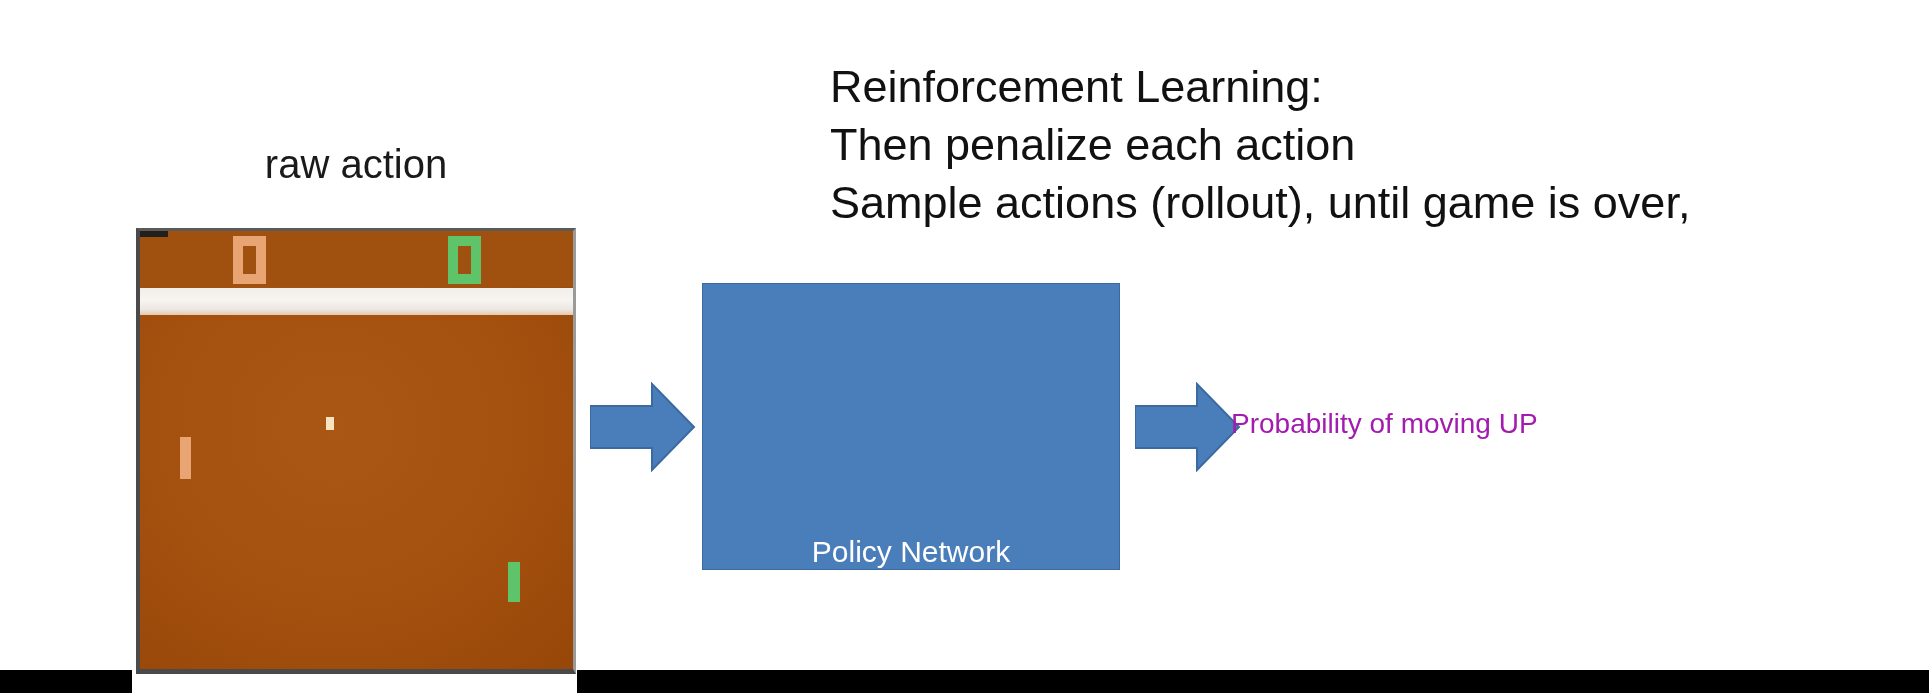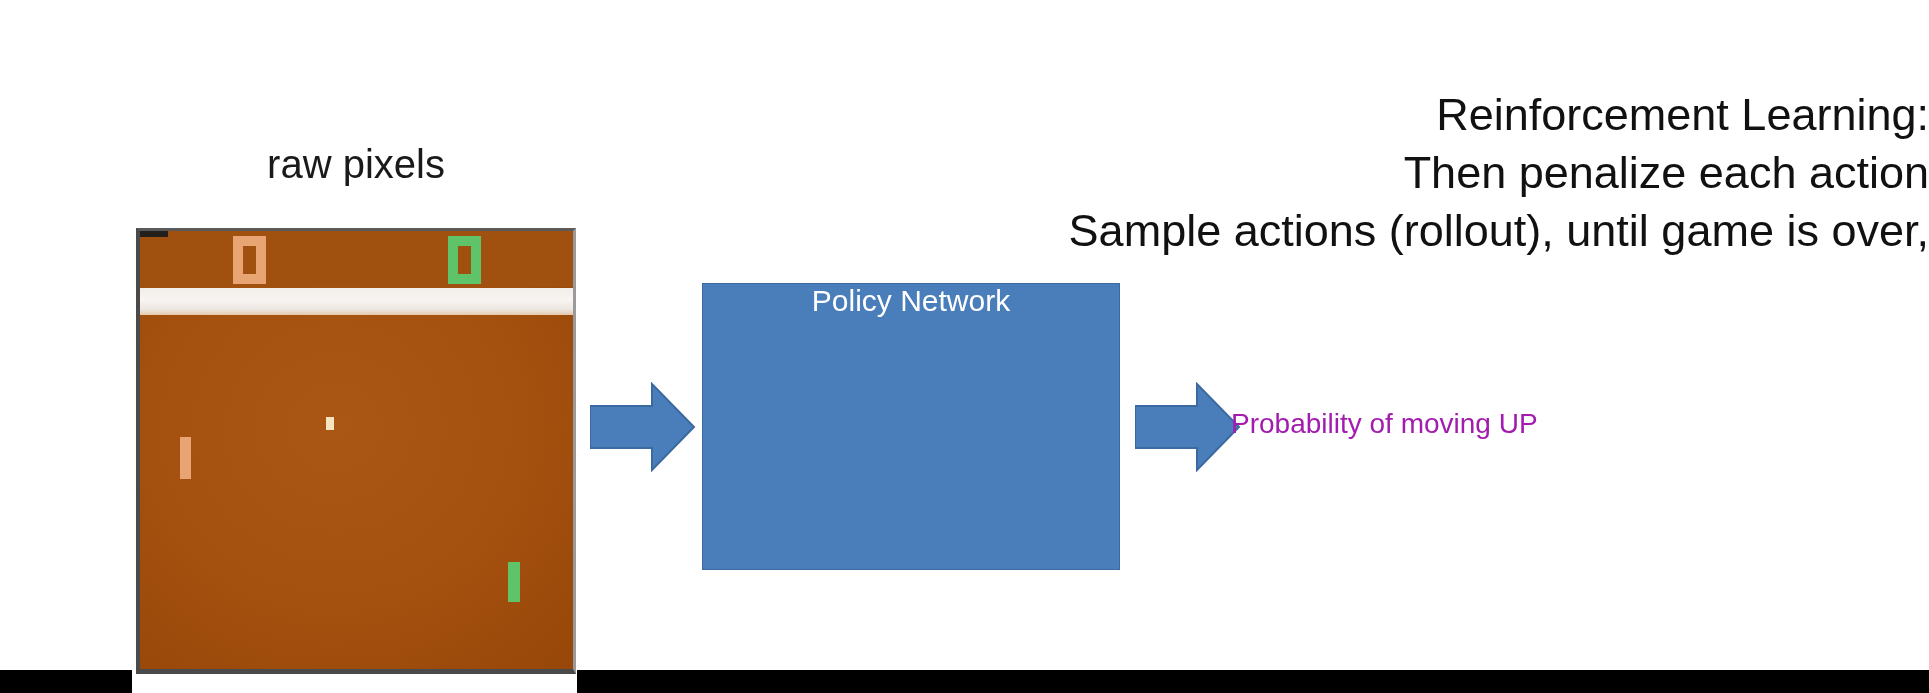--- a/index.html
+++ b/index.html
@@ -158,21 +158,21 @@
   #policy-network-box {
     position: absolute;
     left: 702px;
     top: 283px;
     width: 418px;
     height: 287px;
     background: #4a7ebb;
     border: 1px solid #3b6aa0;
     box-sizing: border-box;
     display: flex;
-    align-items: flex-start;
+    align-items: flex-end;
     justify-content: center;
   }
   #policy-network-label {
     color: #ffffff;
     font-size: 30px;
     font-family: "Liberation Sans", sans-serif;
     white-space: nowrap;
   }
 
   
@@ -185,27 +185,26 @@
     font-family: "Liberation Sans", sans-serif;
     white-space: nowrap;
   }
 
   
   #heading-block {
     position: absolute;
     left: 830px;
     top: 58px;
     width: 1099px;
-    text-align: right;
+    text-align: left;
     color: #111111;
     font-family: "Liberation Sans", sans-serif;
     font-size: 45px;
     line-height: 58px;
     white-space: nowrap;
-    margin-top: 28px;
   }
   #heading-block .heading-line {
     display: block;
   }
 
   
   .bottom-bar {
     position: absolute;
     bottom: 0;
     height: 23px;
@@ -218,21 +217,21 @@
 <body>
 
 <div id="slide">
 
   <div id="heading-block">
     <span class="heading-line">Reinforcement Learning:</span>
     <span class="heading-line">Then penalize each action</span>
     <span class="heading-line">Sample actions (rollout), until game is over,</span>
   </div>
 
-  <div id="raw-pixels-label">raw pixels</div>
+  <div id="raw-pixels-label">raw action</div>
 
   <div id="pong-frame">
     <div id="pong-screen">
 
       <div id="pong-score-band">
         <div id="pong-corner-nub"></div>
 
         <div class="score-digit" id="score-left">
           <div class="digit-hole"></div>
         </div>

